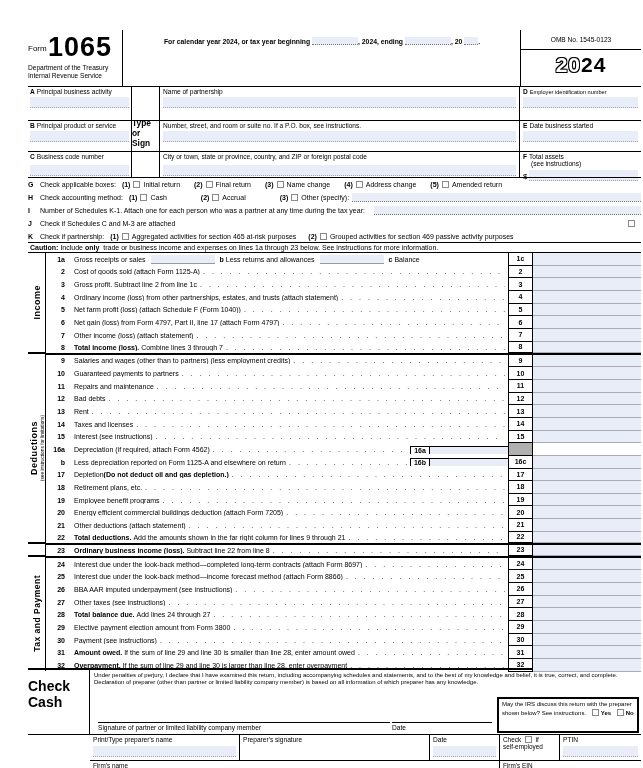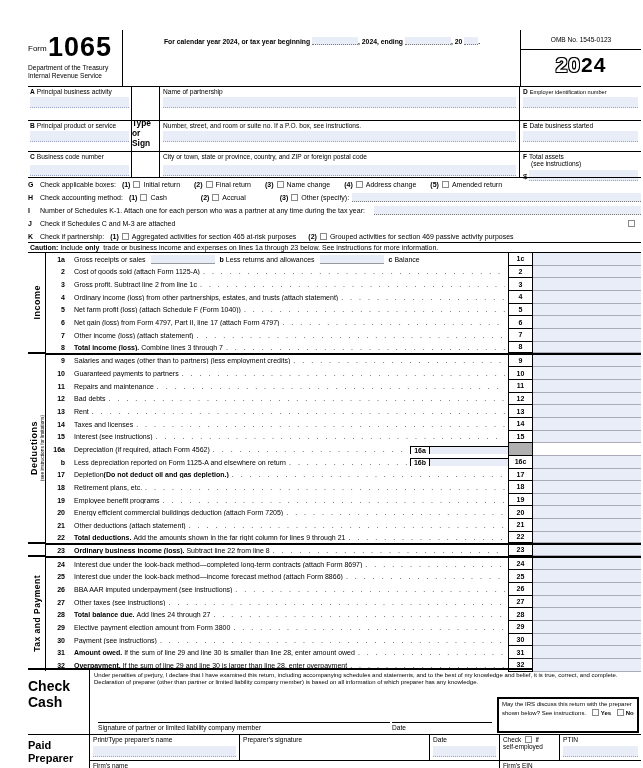--- a/index.html
+++ b/index.html
@@ -635,24 +635,20 @@
         <span>May the IRS discuss this return with the preparer shown below? See instructions.</span>
         <span class="cbrow">
           <span class="cb"></span><b>Yes</b>
           <span class="cb"></span><b>No</b>
         </span>
       </div>
     </div>
   </div>
 
   <div id="prep">
-    <div id="prep-label">
-      <div>Paid</div>
-      <div>Preparer</div>
-    </div>
     <div id="prep-cols">
       <div class="pcell pc-name">
         <span>Print/Type preparer's name</span>
         <div class="field"></div>
       </div>
       <div class="pcell pc-sig">
         <span>Preparer's signature</span>
       </div>
       <div class="pcell pc-date">
         <span>Date</span>

